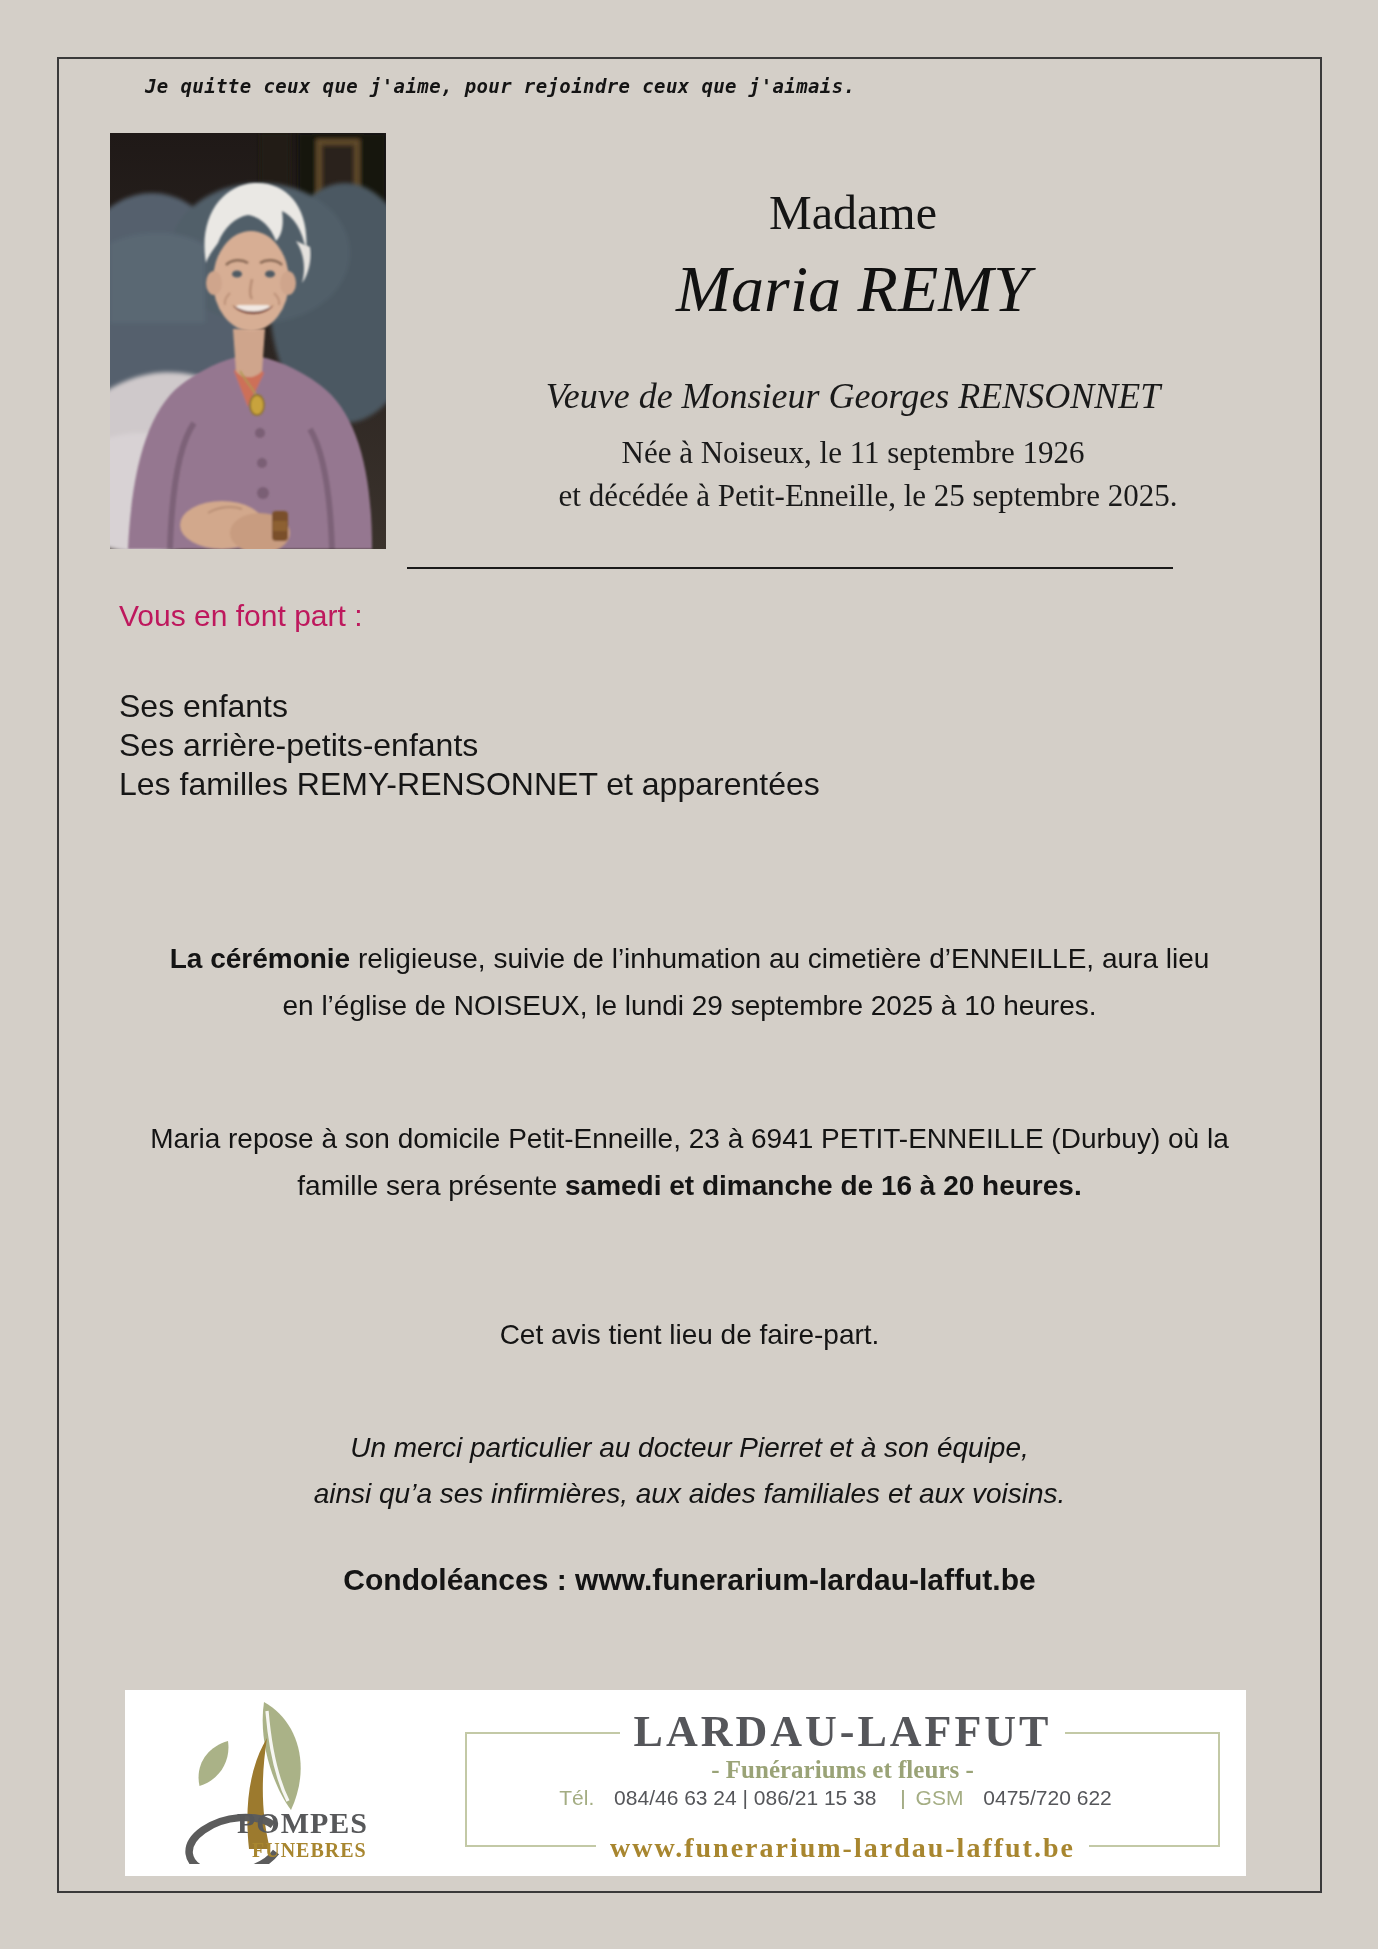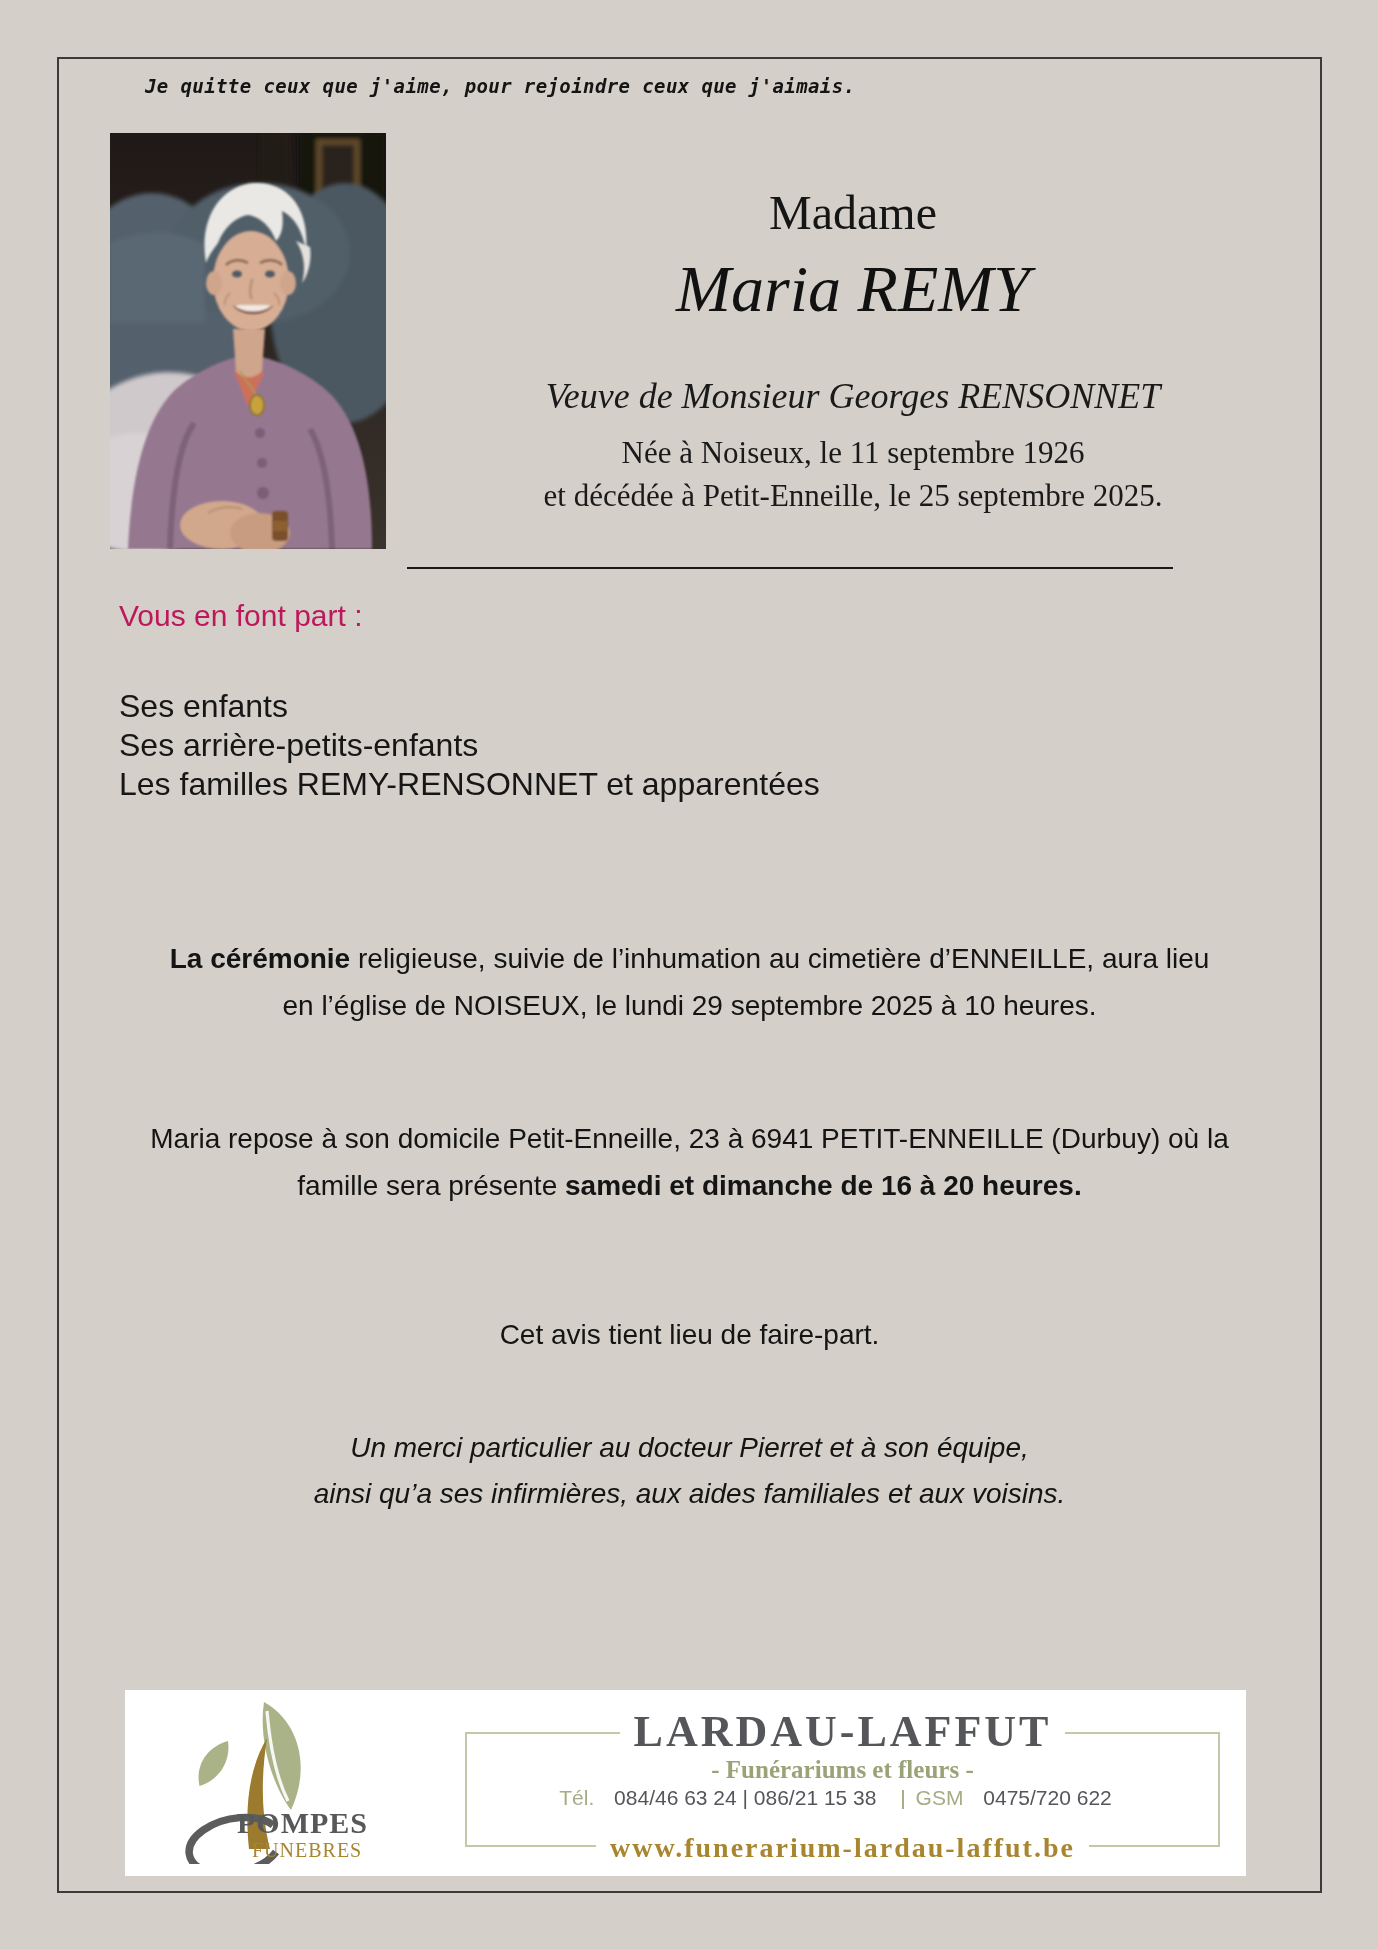--- a/index.html
+++ b/index.html
@@ -24,21 +24,21 @@
     overflow:hidden;background:#2b2420;
   }
   .photo svg{display:block;}
   
   .headcol{position:absolute;left:327px;top:74px;width:934px;height:500px;}
   .headcol > div{position:absolute;width:100%;text-align:center;white-space:nowrap;}
   .h-madame{top:52px;font-family:"Liberation Serif",serif;font-size:48px;color:#151515;}
   .h-name{top:118px;font-family:"Liberation Serif",serif;font-style:italic;font-size:66px;color:#111;}
   .h-widow{top:242px;font-family:"Liberation Serif",serif;font-style:italic;font-size:36px;color:#1a1a1a;}
   .h-birth{top:302px;font-family:"Liberation Serif",serif;font-size:31px;color:#1a1a1a;}
-  .h-death{top:345px;font-family:"Liberation Serif",serif;font-size:31px;color:#1a1a1a;}
+  .h-death{top:345px;font-family:"Liberation Serif",serif;font-size:31px;color:#1a1a1a;padding-left:15px;}
   .divider{
     position:absolute;left:348px;top:508px;width:766px;height:0;
     border-top:2px solid #1a1a1a;
   }
   
   .intro{position:absolute;left:60px;top:540px;font-size:30px;color:#be185d;}
   .family{position:absolute;left:60px;top:628px;font-size:32px;line-height:39px;color:#161616;}
   
   .para{position:absolute;left:0;width:100%;text-align:center;font-size:28px;color:#141414;}
   .para .line{line-height:47px;white-space:nowrap;}
@@ -55,21 +55,21 @@
     position:absolute;left:66px;top:1631px;width:1121px;height:186px;background:#ffffff;
   }
   .logo-svg{position:absolute;left:48px;top:6px;}
   .brand-top{
     position:absolute;left:112px;top:116px;
     font-family:"Liberation Serif",serif;font-weight:bold;font-size:30px;
     color:#57585a;letter-spacing:1px;
   }
   .brand-bottom{
     position:absolute;left:127px;top:149px;
-    font-family:"Liberation Serif",serif;font-weight:normal;font-size:20px;
+    font-family:"Liberation Serif",serif;font-weight:bold;font-size:20px;
     color:#a8862f;letter-spacing:1px;
   }
   .info-box{
     position:absolute;left:340px;top:42px;width:751px;height:111px;
     border:2px solid #c3c9a6;
   }
   .info-box .row{position:absolute;left:0;width:100%;text-align:center;white-space:nowrap;}
   .row span{background:#ffffff;padding:0 14px;}
   .fh-company{
     top:-28px;font-family:"Liberation Serif",serif;font-weight:bold;font-size:44px;
@@ -215,20 +215,21 @@
 
     <div class="para p-avis">
       <div class="line">Cet avis tient lieu de faire-part.</div>
     </div>
 
     <div class="para p-merci">
       <div class="line">Un merci particulier au docteur Pierret et à son équipe,</div>
       <div class="line">ainsi qu’a ses infirmières, aux aides familiales et aux voisins.</div>
     </div>
 
+    <div class="para p-condoleances">Condoléances : www.funerarium-lardau-laffut.be</div>
 
     <div class="banner">
       <svg class="logo-svg" width="170" height="168" viewBox="0 0 112 112" xmlns="http://www.w3.org/2000/svg">
 
         <path d="M60,4 C82,16 92,46 78,76 C66,60 56,30 60,4 Z" fill="#aab287"></path>
         <path d="M62,10 C64,34 68,54 76,70" stroke="#f6f6f2" stroke-width="2.2" fill="none"></path>
 
         <path d="M36,30 C22,34 14,46 17,60 C30,56 38,44 36,30 Z" fill="#aab287"></path>
 
         <path d="M50,102 C47,74 50,48 62,28 C58,54 58,78 64,102 Z" fill="#9c7a2e"></path>

